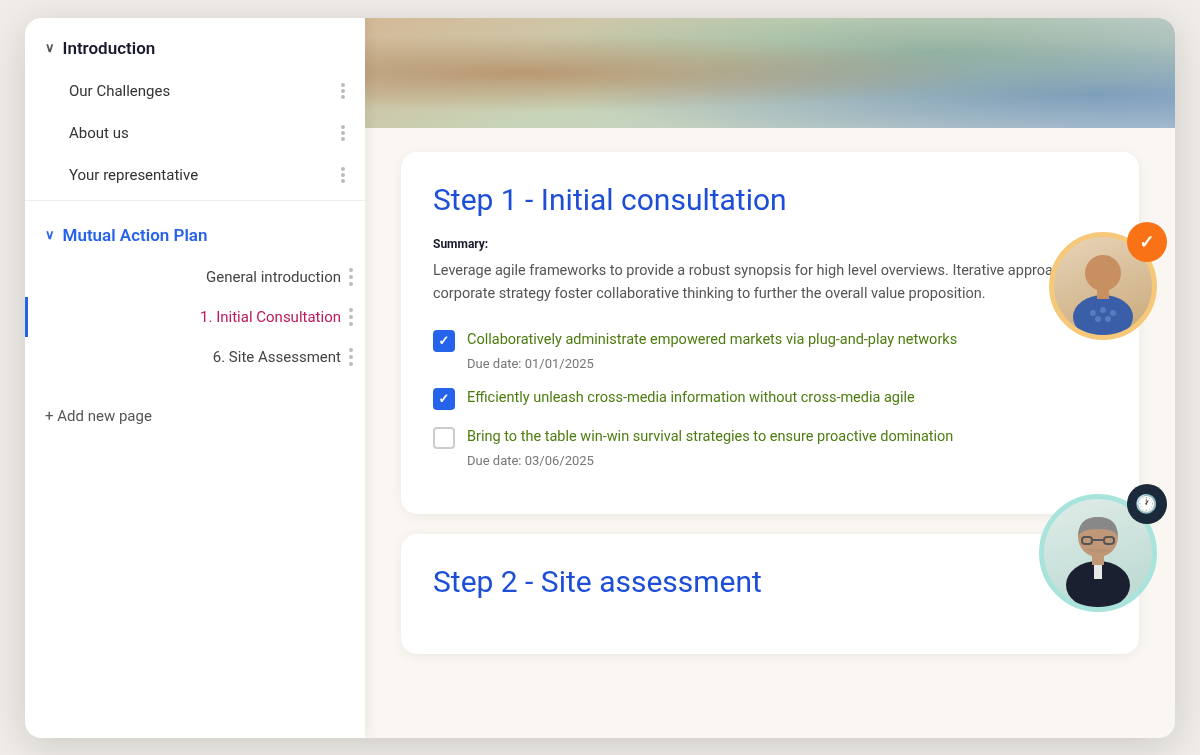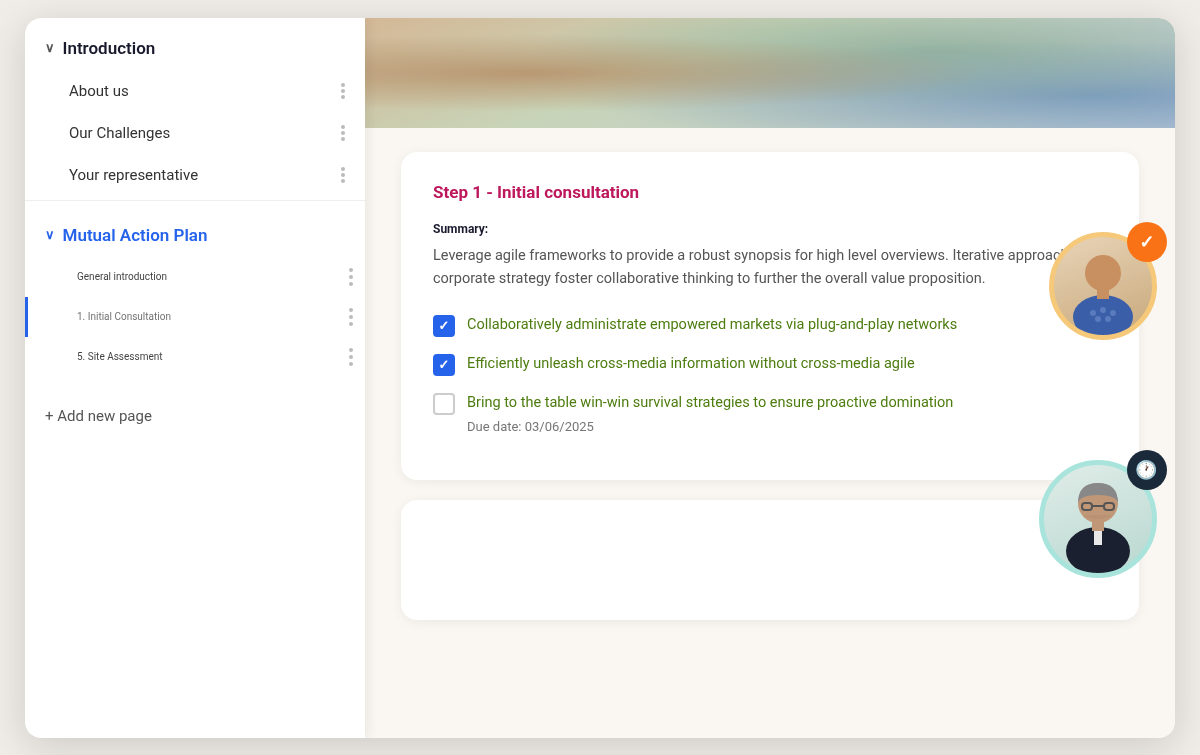--- a/index.html
+++ b/index.html
@@ -93,32 +93,32 @@
       margin: 4px 0;
     }
 
     .sidebar-section-active .sidebar-header {
       color: #2563eb;
     }
 
     .sidebar-subitem {
       display: flex;
       align-items: center;
-      justify-content: space-between;
+      justify-content: flex-end;
       padding: 11px 12px 11px 52px;
-      font-size: 10px;
+      font-size: 15px;
       color: #444;
       cursor: pointer;
       position: relative;
     }
 
     .sidebar-subitem.active {
       border-left: 3px solid #2563eb;
       padding-left: 49px;
-      color: #737373;
+      color: #be185d;
     }
 
     .sidebar-subitem .dots {
       display: flex;
       flex-direction: column;
       gap: 3px;
       margin-left: 8px;
     }
 
     .sidebar-subitem .dots span {
@@ -175,23 +175,23 @@
     .step-card {
       background: #fff;
       border-radius: 16px;
       padding: 30px 32px;
       margin-bottom: 20px;
       box-shadow: 0 2px 12px rgba(0,0,0,0.06);
       position: relative;
     }
 
     .step-title {
-      font-size: 17px;
-      font-weight: 700;
-      color: #be185d;
+      font-size: 30px;
+      font-weight: 400;
+      color: #1d4ed8;
       margin-bottom: 20px;
     }
 
     .summary-label {
       font-size: 12px;
       font-weight: 700;
       color: #1a1a2e;
       margin-bottom: 8px;
     }
 
@@ -268,30 +268,30 @@
 
   <div class="sidebar">
 
     <div class="sidebar-section">
       <div class="sidebar-header">
         <span class="chevron">∨</span>
         <span>Introduction</span>
       </div>
 
       <div class="sidebar-item">
+        <span>Our Challenges</span>
+        <div class="dots">
+          <span></span>
+            <span></span>
+            <span></span>
+        </div>
+      </div>
+
+      <div class="sidebar-item">
         <span>About us</span>
-        <div class="dots">
-          <span></span>
-            <span></span>
-            <span></span>
-        </div>
-      </div>
-
-      <div class="sidebar-item">
-        <span>Our Challenges</span>
         <div class="dots">
           <span></span>
             <span></span>
             <span></span>
         </div>
       </div>
 
       <div class="sidebar-item">
         <span>Your representative</span>
         <div class="dots">
@@ -322,21 +322,21 @@
       <div class="sidebar-subitem active">
         <span>1. Initial Consultation</span>
         <div class="dots">
           <span></span>
             <span></span>
             <span></span>
         </div>
       </div>
 
       <div class="sidebar-subitem">
-        <span>5. Site Assessment</span>
+        <span>6. Site Assessment</span>
         <div class="dots">
           <span></span>
             <span></span>
             <span></span>
         </div>
       </div>
     </div>
 
     <div class="add-new-page">
       <span>+ Add new page</span>
@@ -359,20 +359,21 @@
         <p class="summary-label">Summary:</p>
         <p class="summary-text">Leverage agile frameworks to provide a robust synopsis for high level overviews. Iterative approaches to corporate strategy foster collaborative thinking to further the overall value proposition.</p>
 
         <div class="task-item">
           <div class="task-row">
             <div class="checkbox">
               <span class="checkbox-check">✓</span>
             </div>
             <span class="task-text">Collaboratively administrate empowered markets via plug-and-play networks</span>
           </div>
+          <div class="task-due">Due date: 01/01/2025</div>
         </div>
 
         <div class="task-item">
           <div class="task-row">
             <div class="checkbox">
               <span class="checkbox-check">✓</span>
             </div>
             <span class="task-text">Efficiently unleash cross-media information without cross-media agile</span>
           </div>
         </div>
@@ -405,20 +406,21 @@
               </svg>
             </div>
             
             <div style="position:absolute;top:-10px;right:-10px;width:40px;height:40px;border-radius:50%;background:#f97316;display:flex;align-items:center;justify-content:center;color:#fff;font-size:18px;font-weight:700;">✓</div>
           </div>
         </div>
 
       </div>
 
       <div class="step2-card" style="position:relative;min-height:120px;">
+        <h2 class="step-title">Step 2 - Site assessment</h2>
 
         <div style="position:absolute; right:-18px; top:-40px;">
           <div style="position:relative; display:inline-block;">
             <div style="width:118px;height:118px;border-radius:50%;border:5px solid #a8e4dc;background:linear-gradient(160deg,#e0ece8,#b8d8d0);overflow:hidden;display:flex;align-items:flex-end;justify-content:center;">
               <svg width="100" height="100" viewBox="0 0 100 100">
 
                 <circle cx="50" cy="30" r="20" fill="#c09878"></circle>
 
                 <path d="M30 30 Q30 10 50 10 Q70 10 70 30 Q68 22 50 22 Q32 22 30 30Z" fill="#888"></path>
 

